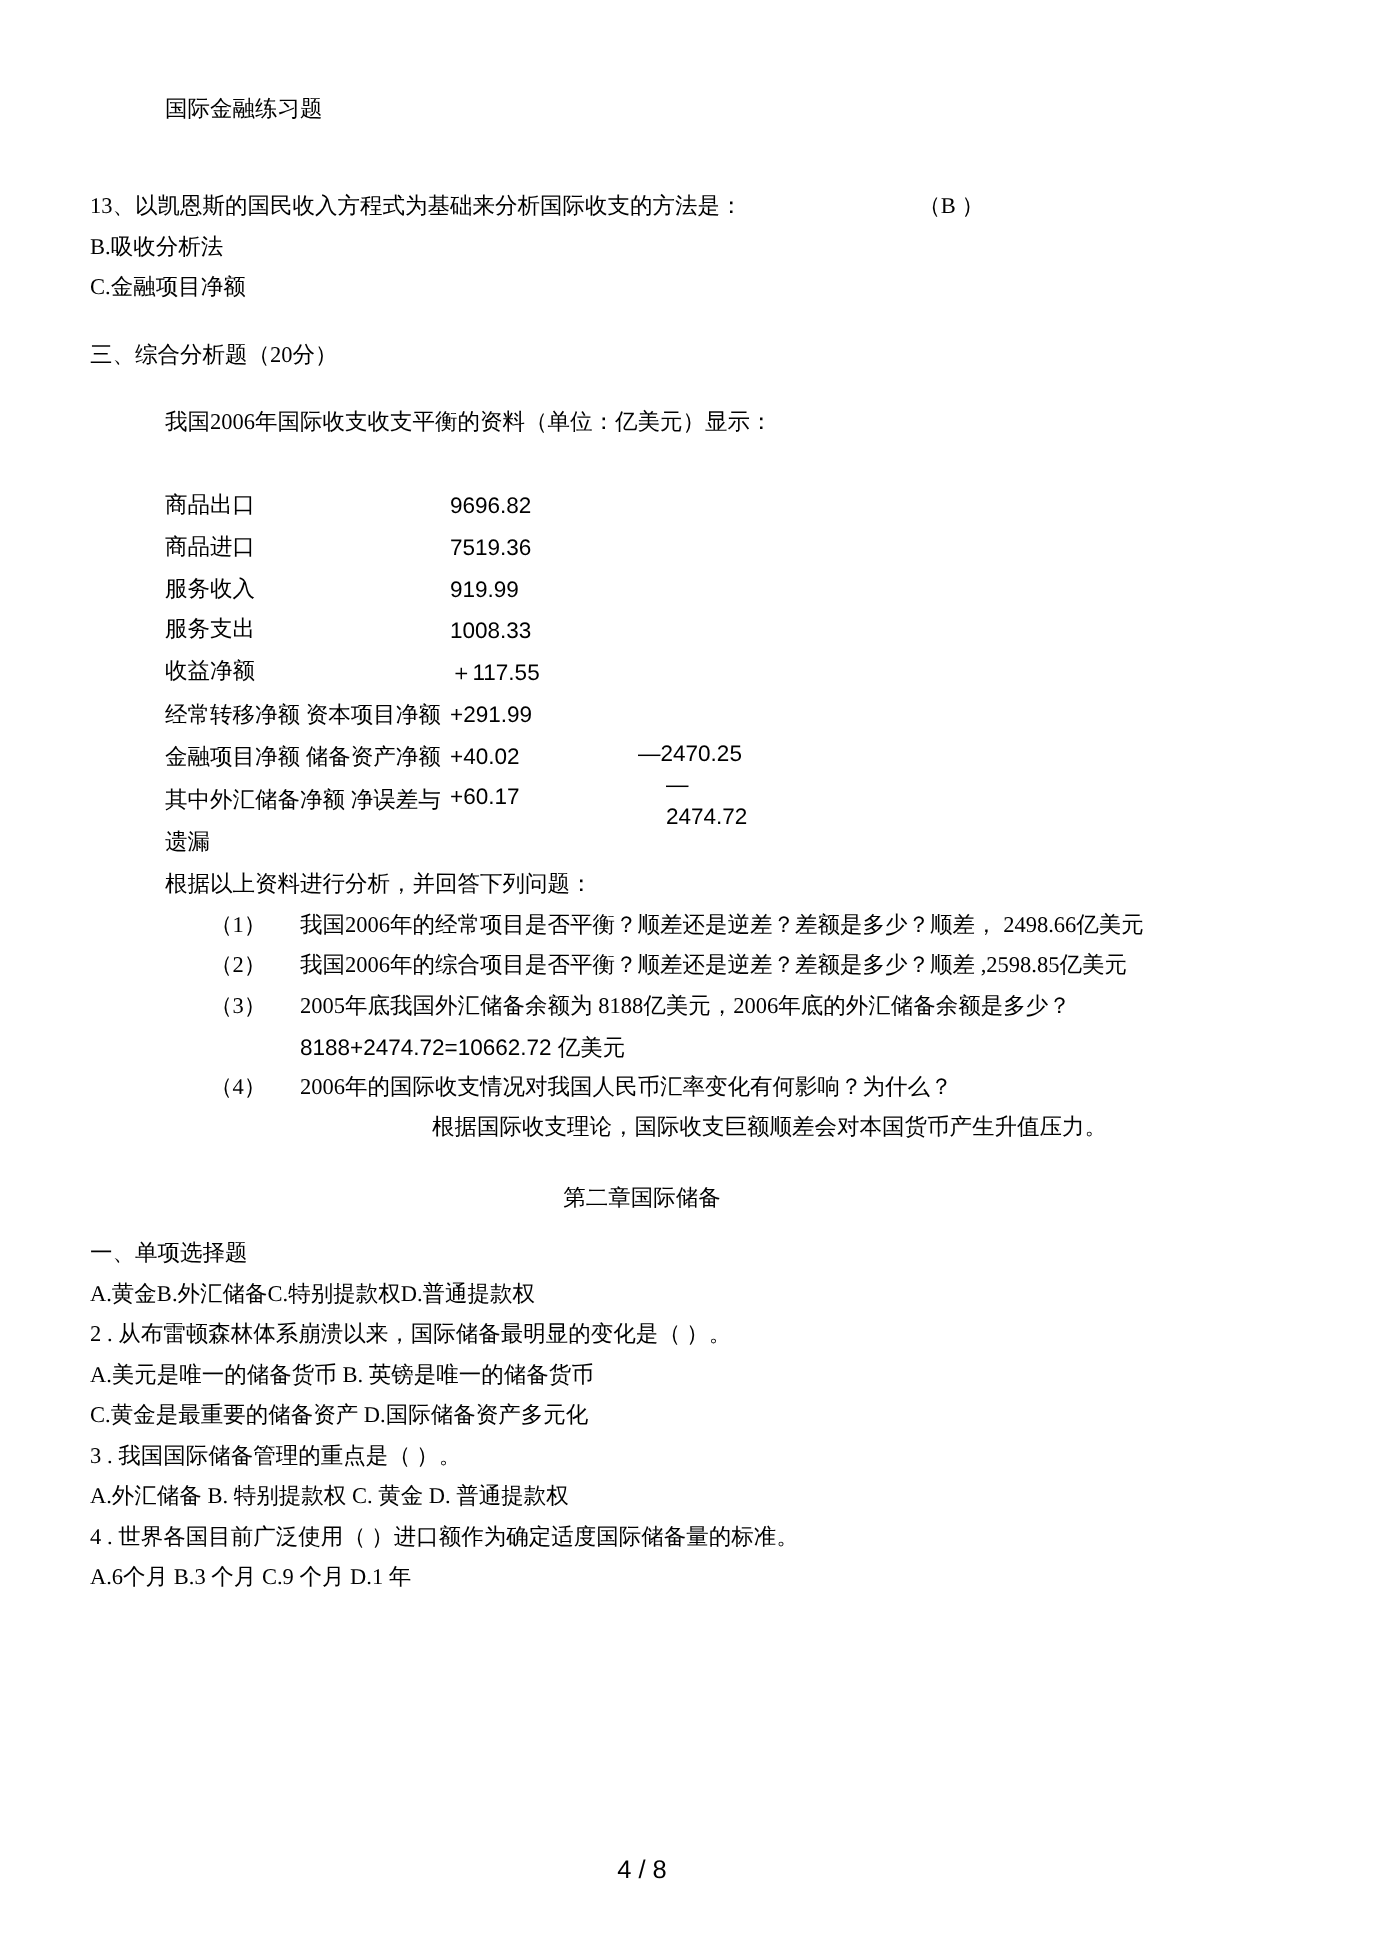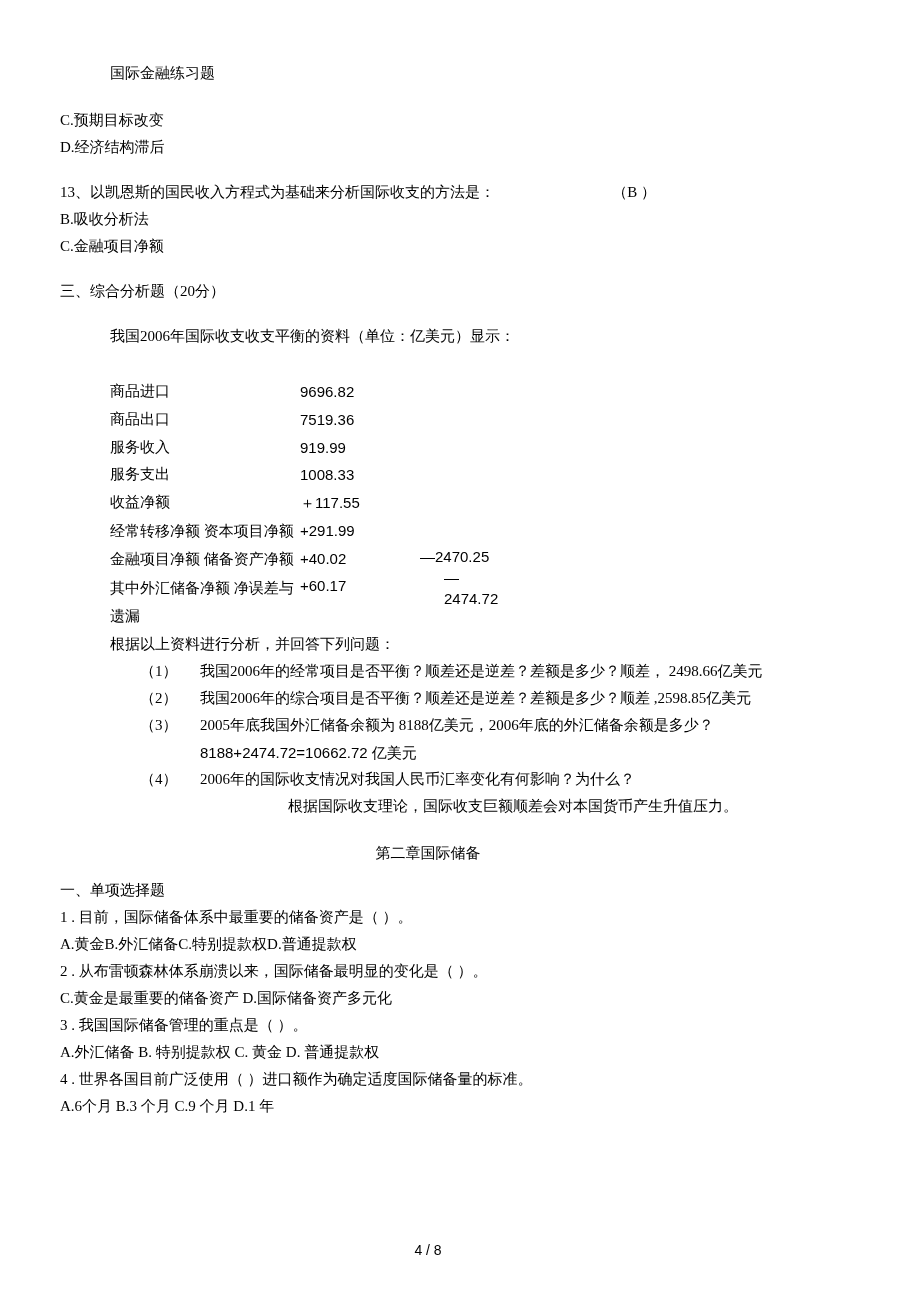--- a/index.html
+++ b/index.html
@@ -40,36 +40,32 @@
   .qlist .qnum { width: 60px; flex: 0 0 60px; }
   .qlist .qtxt { flex: 1 1 auto; }
   .chapter2 { text-align: center; margin-top: 20px; margin-bottom: 10px; }
   .sans { font-family: Arial, "Helvetica", sans-serif; }
   .footer {
     position: absolute;
     bottom: 40px;
     left: 0; right: 0;
     text-align: center;
     font-family: Arial, sans-serif;
-    font-size: 14px;
+    font-size: 17px;
   }
   p { margin: 0; }
   .spacer { height: 18px; }
 </style>
 </head>
 <body>
 
 <div class="page">
 
   <p class="header">国际金融练习题</p>
 
-  <div class="opts">
-    <p>C.预期目标改变</p>
-    <p>D.经济结构滞后</p>
-  </div>
 
   <div class="spacer"></div>
 
   <div class="row">
     <span class="stem">13、以凯恩斯的国民收入方程式为基础来分析国际收支的方法是：</span>
     <span class="ans">（B ）</span>
   </div>
   <div class="opts">
     <p>B.吸收分析法</p>
     <p>C.金融项目净额</p>
@@ -80,40 +76,40 @@
   <p>三、综合分析题（20分）</p>
 
   <div class="spacer"></div>
 
   <p class="indent1">我国2006年国际收支收支平衡的资料（单位：亿美元）显示：</p>
 
   <div class="spacer"></div>
 
   <div class="data-section">
     <div class="data-labels">
+      <p>商品出口</p>
       <p>商品进口</p>
-      <p>商品出口</p>
       <p>服务收入</p>
       <p>服务支出</p>
       <p>收益净额</p>
       <p style="line-height:1.9;">经常转移净额  资本项目净额   金融项目净额   储备资产净额</p>
       <p style="line-height:1.9;">   其中外汇储备净额  净误差与遗漏</p>
     </div>
     <div class="data-vals1 sans">
       <p>9696.82</p>
       <p>7519.36</p>
       <p>919.99</p>
       <p>1008.33</p>
       <p>＋117.55</p>
       <p>+291.99</p>
       <p>+40.02</p>
       <p>+60.17</p>
     </div>
     <div class="data-vals2 sans" style="padding-top:168px;">
-      <p style="line-height:1.4;">—2470.25</p>
+      <p style="line-height:1.4;text-align:center;">—2470.25</p>
       <p style="line-height:1.4;margin-left:24px;">—2474.72</p>
     </div>
   </div>
 
   <p class="indent1">根据以上资料进行分析，并回答下列问题：</p>
 
   <div class="qlist">
     <div class="qline">
       <span class="qnum">（1）</span>
       <span class="qtxt">我国2006年的经常项目是否平衡？顺差还是逆差？差额是多少？顺差， 2498.66亿美元</span>
@@ -136,23 +132,23 @@
     </div>
     <div class="qline">
       <span class="qnum"></span>
       <span class="qtxt" style="padding-left:30px;text-align:center;">根据国际收支理论，国际收支巨额顺差会对本国货币产生升值压力。</span>
     </div>
   </div>
 
   <p class="chapter2">第二章国际储备</p>
 
   <p>一、单项选择题</p>
-  <p>1 . 目前，国际储备体系中最重要的储备资产是（          ）。</p>
   <p>A.黄金B.外汇储备C.特别提款权D.普通提款权</p>
   <p>2 . 从布雷顿森林体系崩溃以来，国际储备最明显的变化是（          ）。</p>
+  <p>A.美元是唯一的储备货币         B.     英镑是唯一的储备货币</p>
   <p>C.黄金是最重要的储备资产      D.国际储备资产多元化</p>
   <p>3 . 我国国际储备管理的重点是（     ）。</p>
   <p>A.外汇储备        B. 特别提款权  C. 黄金  D.                       普通提款权</p>
   <p>4 . 世界各国目前广泛使用（    ）进口额作为确定适度国际储备量的标准。</p>
   <p>A.6个月  B.3 个月  C.9 个月  D.1 年</p>
 
   <div class="footer">4 / 8</div>
 </div>
 
 </body></html>

